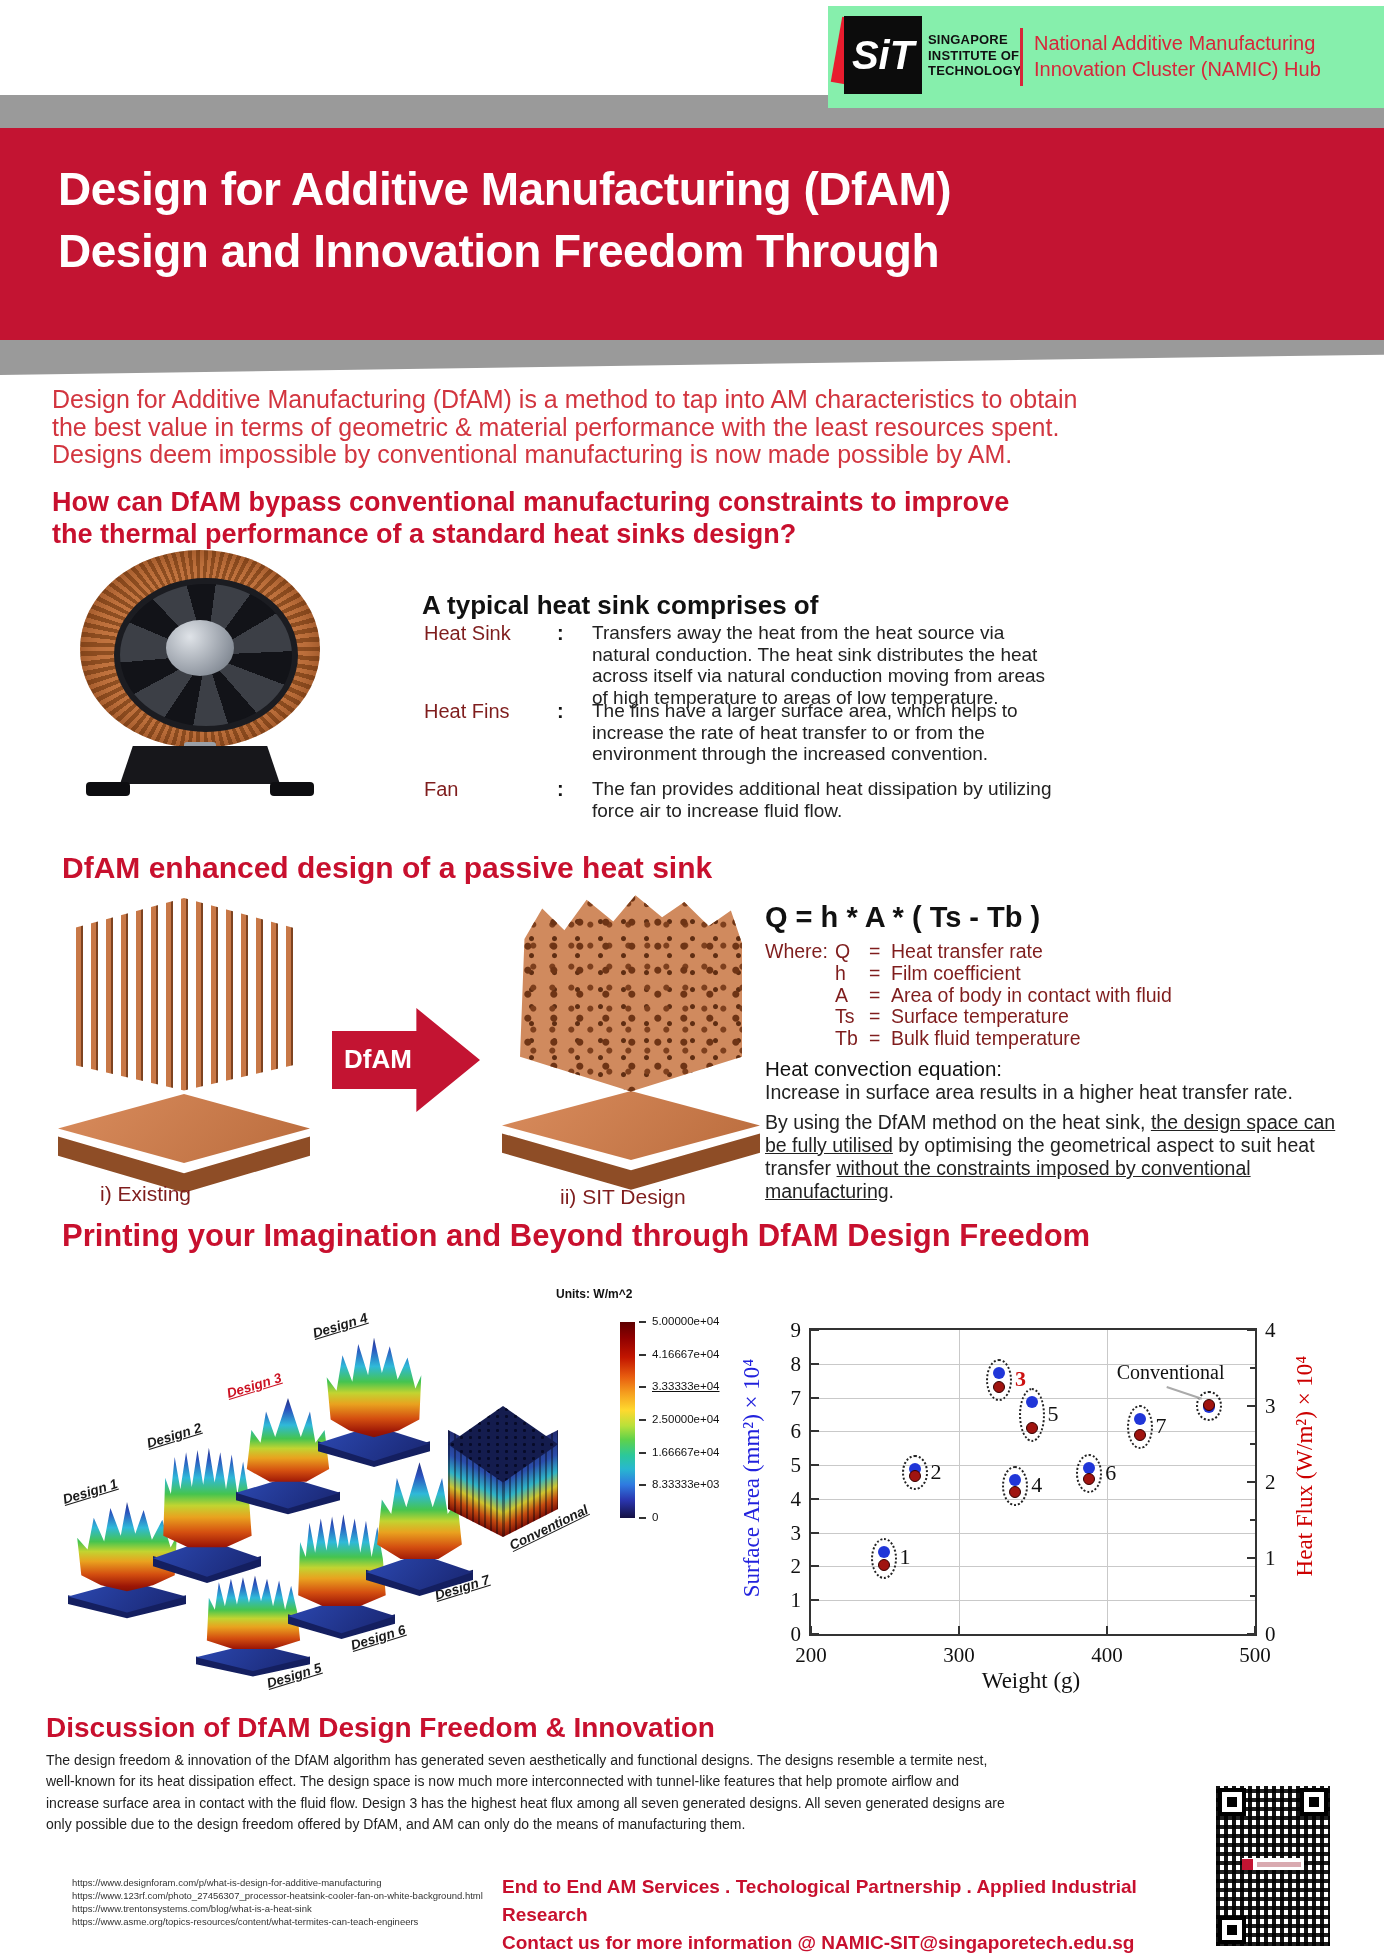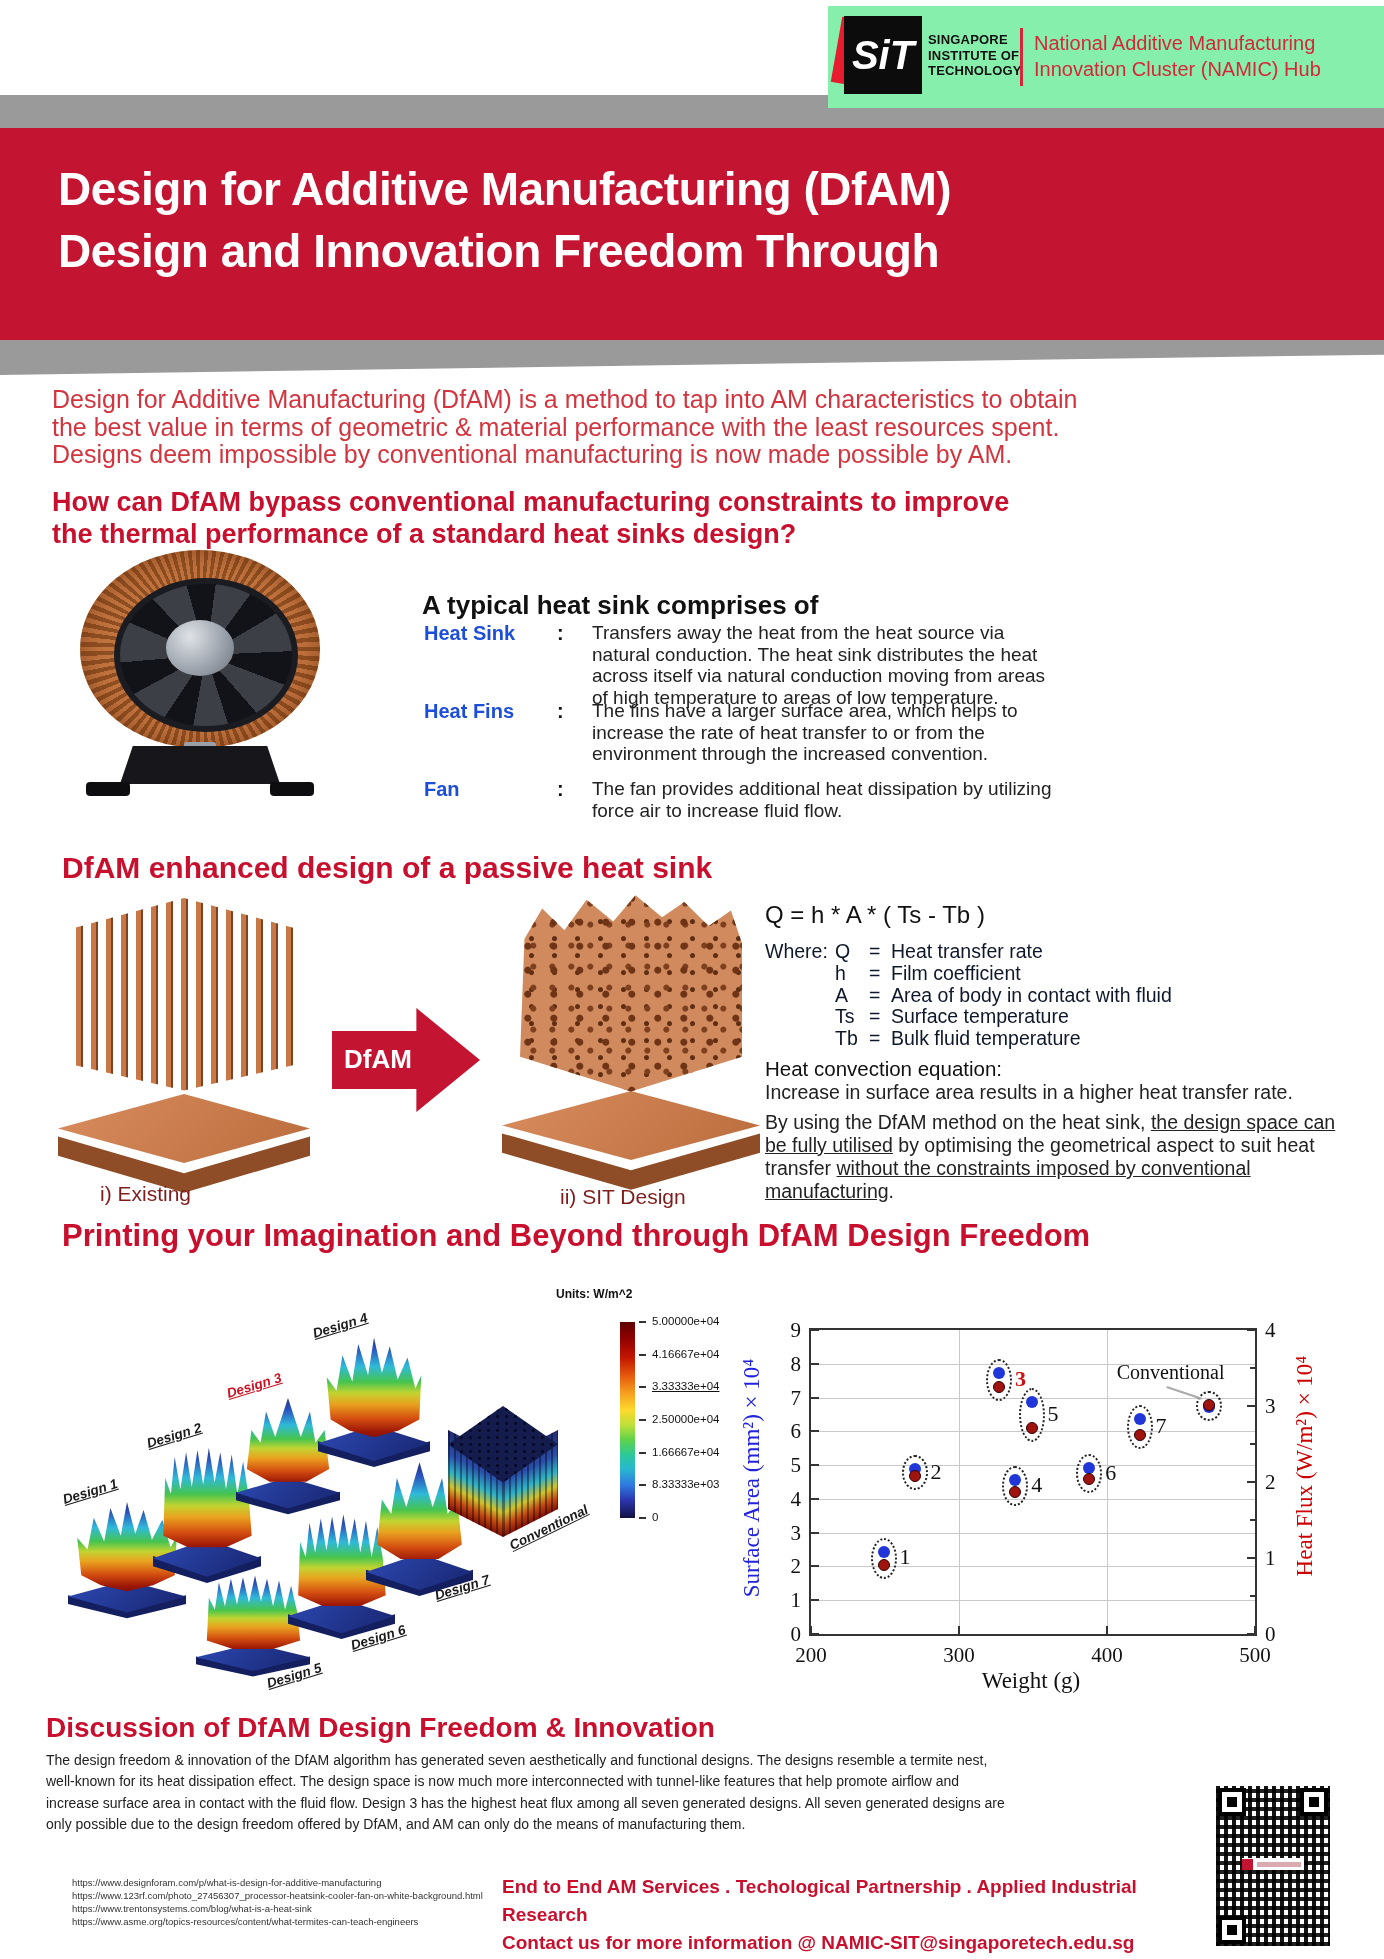--- a/index.html
+++ b/index.html
@@ -36,21 +36,21 @@
   .cooler-hub{position:absolute;left:98px;top:70px;width:68px;height:56px;border-radius:50%;
     background:radial-gradient(circle at 35% 30%,#dfe3e8,#8d949e 70%,#6a7076)}
   .cooler-clip{position:absolute;left:116px;top:192px;width:32px;height:28px;background:#9aa0a8;border-radius:3px}
   .cooler-base{position:absolute;left:52px;top:196px;width:160px;height:38px;background:#17171b;
     clip-path:polygon(8% 0,92% 0,100% 100%,0 100%)}
   .cooler-foot{position:absolute;width:44px;height:14px;background:#0d0d10;border-radius:4px;top:232px}
 
   
   .typ-heading{position:absolute;left:422px;top:590px;font-size:26px;font-weight:bold;color:#111}
   .def-row{position:absolute;left:424px;width:660px}
-  .def-term{position:absolute;left:0;font-weight:bold;font-size:20px;color:#1d4ed8}
+  .def-term{position:absolute;left:0;font-weight:normal;font-size:20px;color:#7f1d1d}
   .def-colon{position:absolute;left:133px;font-weight:bold;font-size:20px;color:#111}
   .def-desc{position:absolute;left:168px;width:470px;font-size:19px;line-height:21.5px;color:#222}
 
   
   .sec-heading{position:absolute;font-weight:bold;color:#c8102e}
   .fig-label{position:absolute;font-size:21px;color:#7f1d1d}
 
   .pinsink{position:absolute;left:58px;top:898px;width:252px;height:300px}
   .pins{position:absolute;left:16px;top:0;width:220px;height:214px;
     background:repeating-linear-gradient(90deg,transparent 0 2px,#c87847 2px 7px,#7e4320 7px 9px,transparent 9px 15px);
@@ -68,23 +68,23 @@
   .gyroidfig{position:absolute;left:502px;top:891px;width:258px;height:292px}
   .gyroid{position:absolute;left:18px;top:0;width:222px;height:218px;background-color:#d08a5e;
     background-image:radial-gradient(circle at 30% 30%,#6e3415 3px,transparent 4px),
                      radial-gradient(circle at 70% 60%,#7d3f1d 2.5px,transparent 3.5px),
                      radial-gradient(circle at 50% 80%,#5f2d12 2px,transparent 3px);
     background-size:26px 24px,19px 21px,23px 17px;
     clip-path:polygon(2% 22%,10% 8%,20% 18%,30% 4%,42% 14%,52% 2%,64% 12%,74% 5%,85% 16%,95% 9%,100% 24%,100% 76%,50% 92%,0 76%)}
   .gyroidfig .slab-top{top:200px;width:258px}
   .gyroidfig .slab-side{top:216px;width:258px}
 
-  .eq-formula{position:absolute;left:765px;top:901px;font-size:24px;font-weight:normal;color:#111}
+  .eq-formula{position:absolute;left:765px;top:901px;font-size:29px;font-weight:bold;color:#111}
   .where-list{position:absolute;left:765px;top:941px;width:590px}
-  .where-row{display:flex;font-size:19.5px;line-height:21.8px;color:#0f172a}
+  .where-row{display:flex;font-size:19.5px;line-height:21.8px;color:#7f1d1d}
   .where-pre{width:70px}
   .where-sym{width:34px}
   .where-eq{width:22px}
   .conv-heading{position:absolute;left:765px;top:1057px;font-size:20.5px;font-weight:normal;color:#111}
   .conv-text{position:absolute;left:765px;top:1081px;font-size:19.5px;color:#222}
   .dfam-par{position:absolute;left:765px;top:1111px;width:585px;font-size:19.5px;line-height:23px;color:#222}
   .dfam-par .u{text-decoration:underline}
 
   .printing-sub{position:absolute;left:70px;top:1259px;font-size:27px;color:#d2353f}
 

